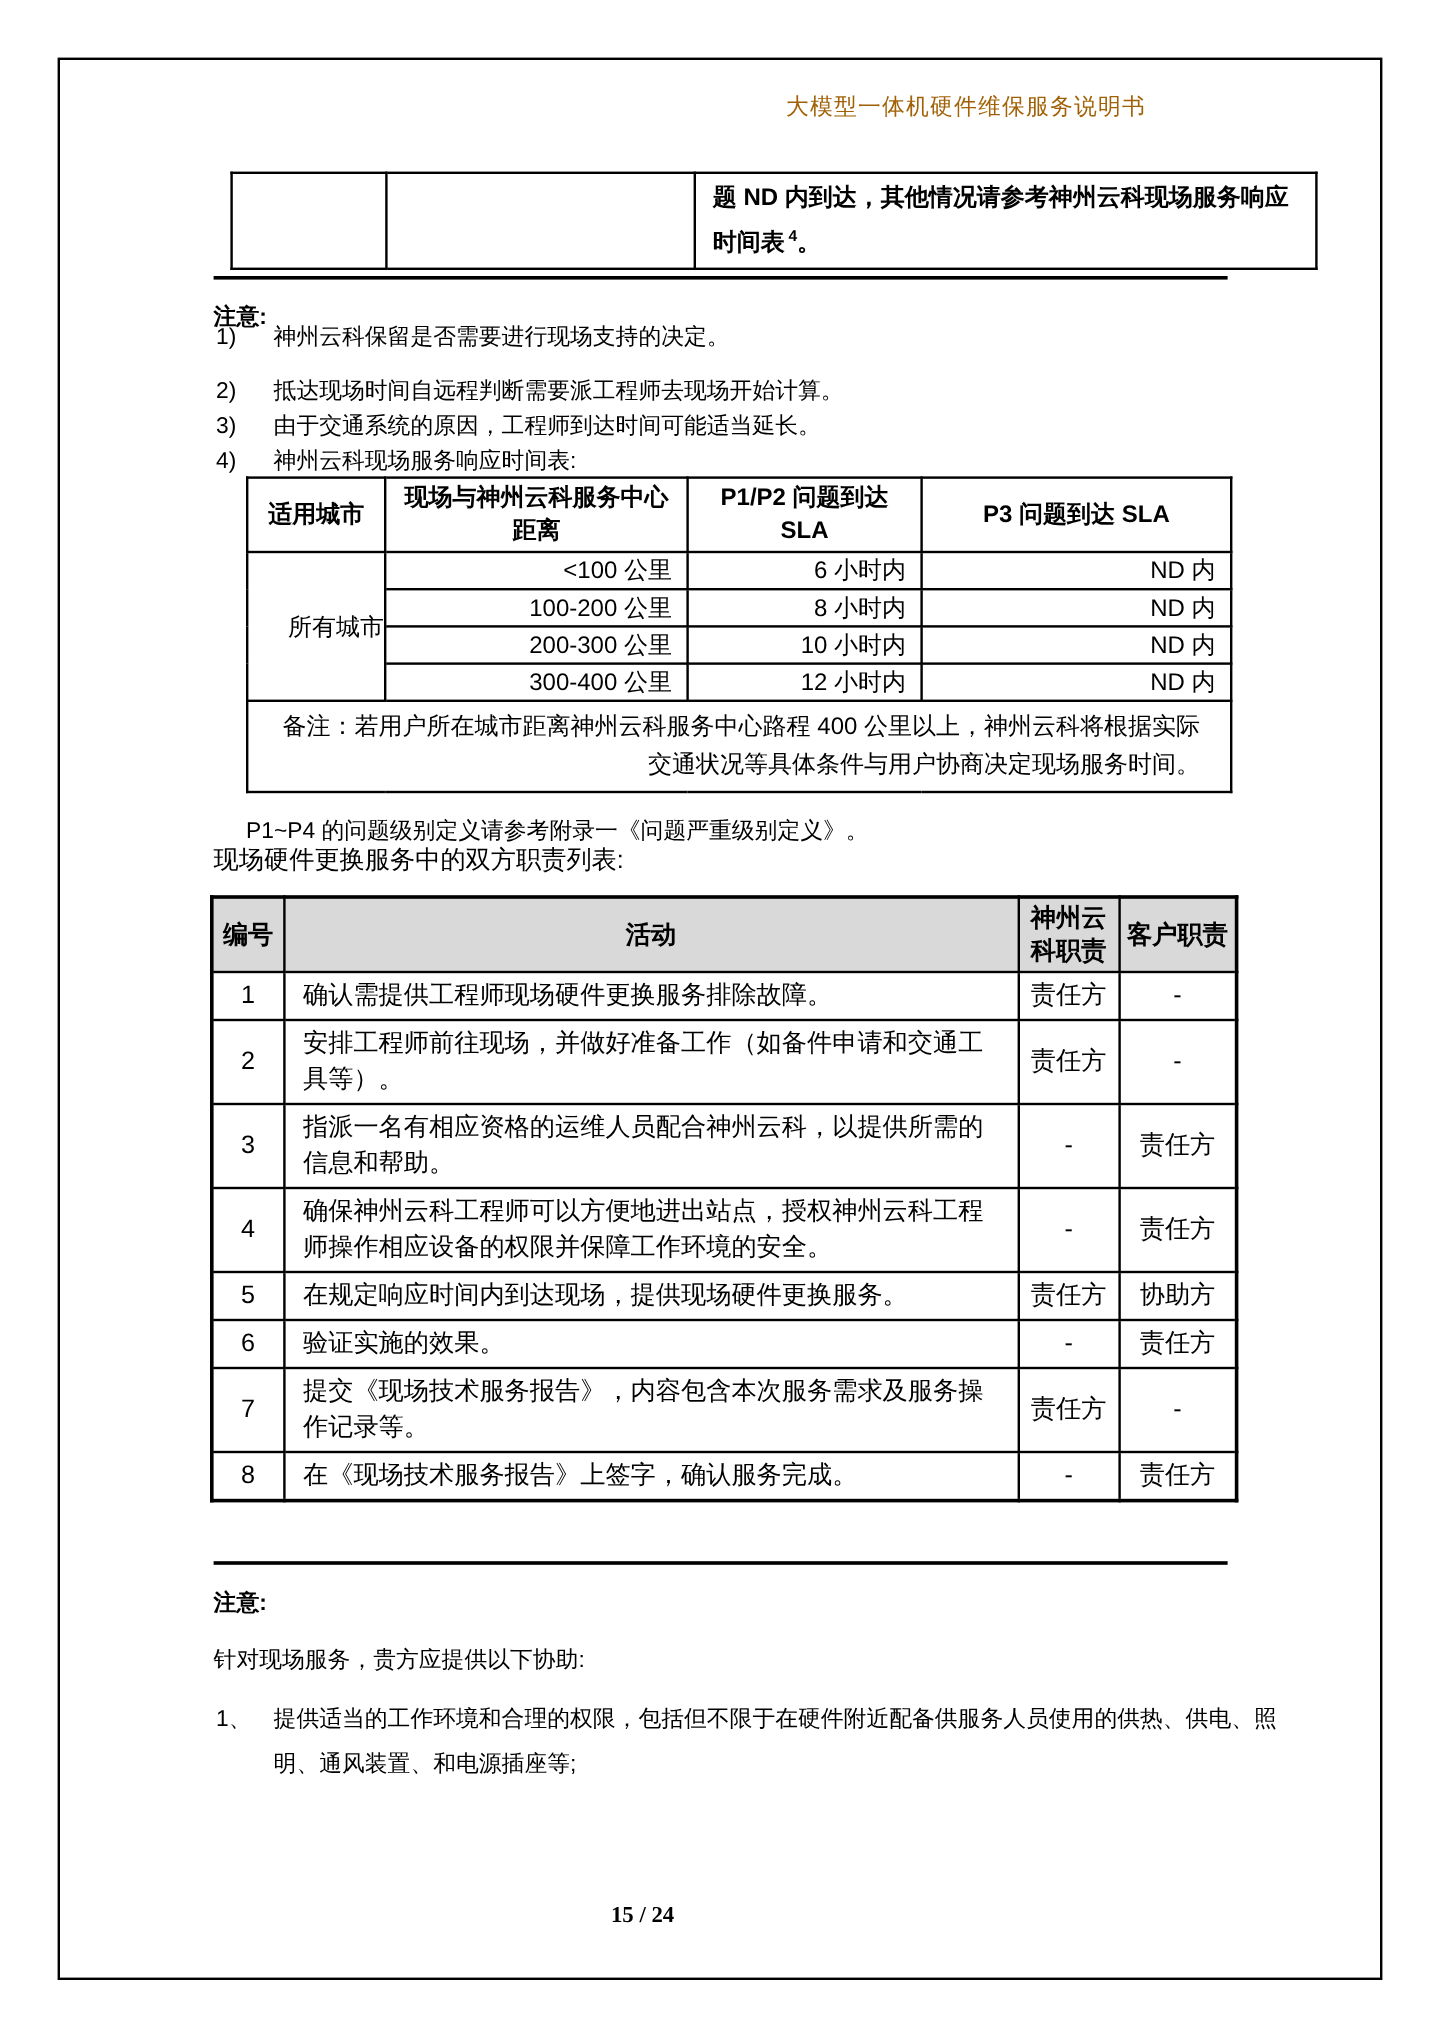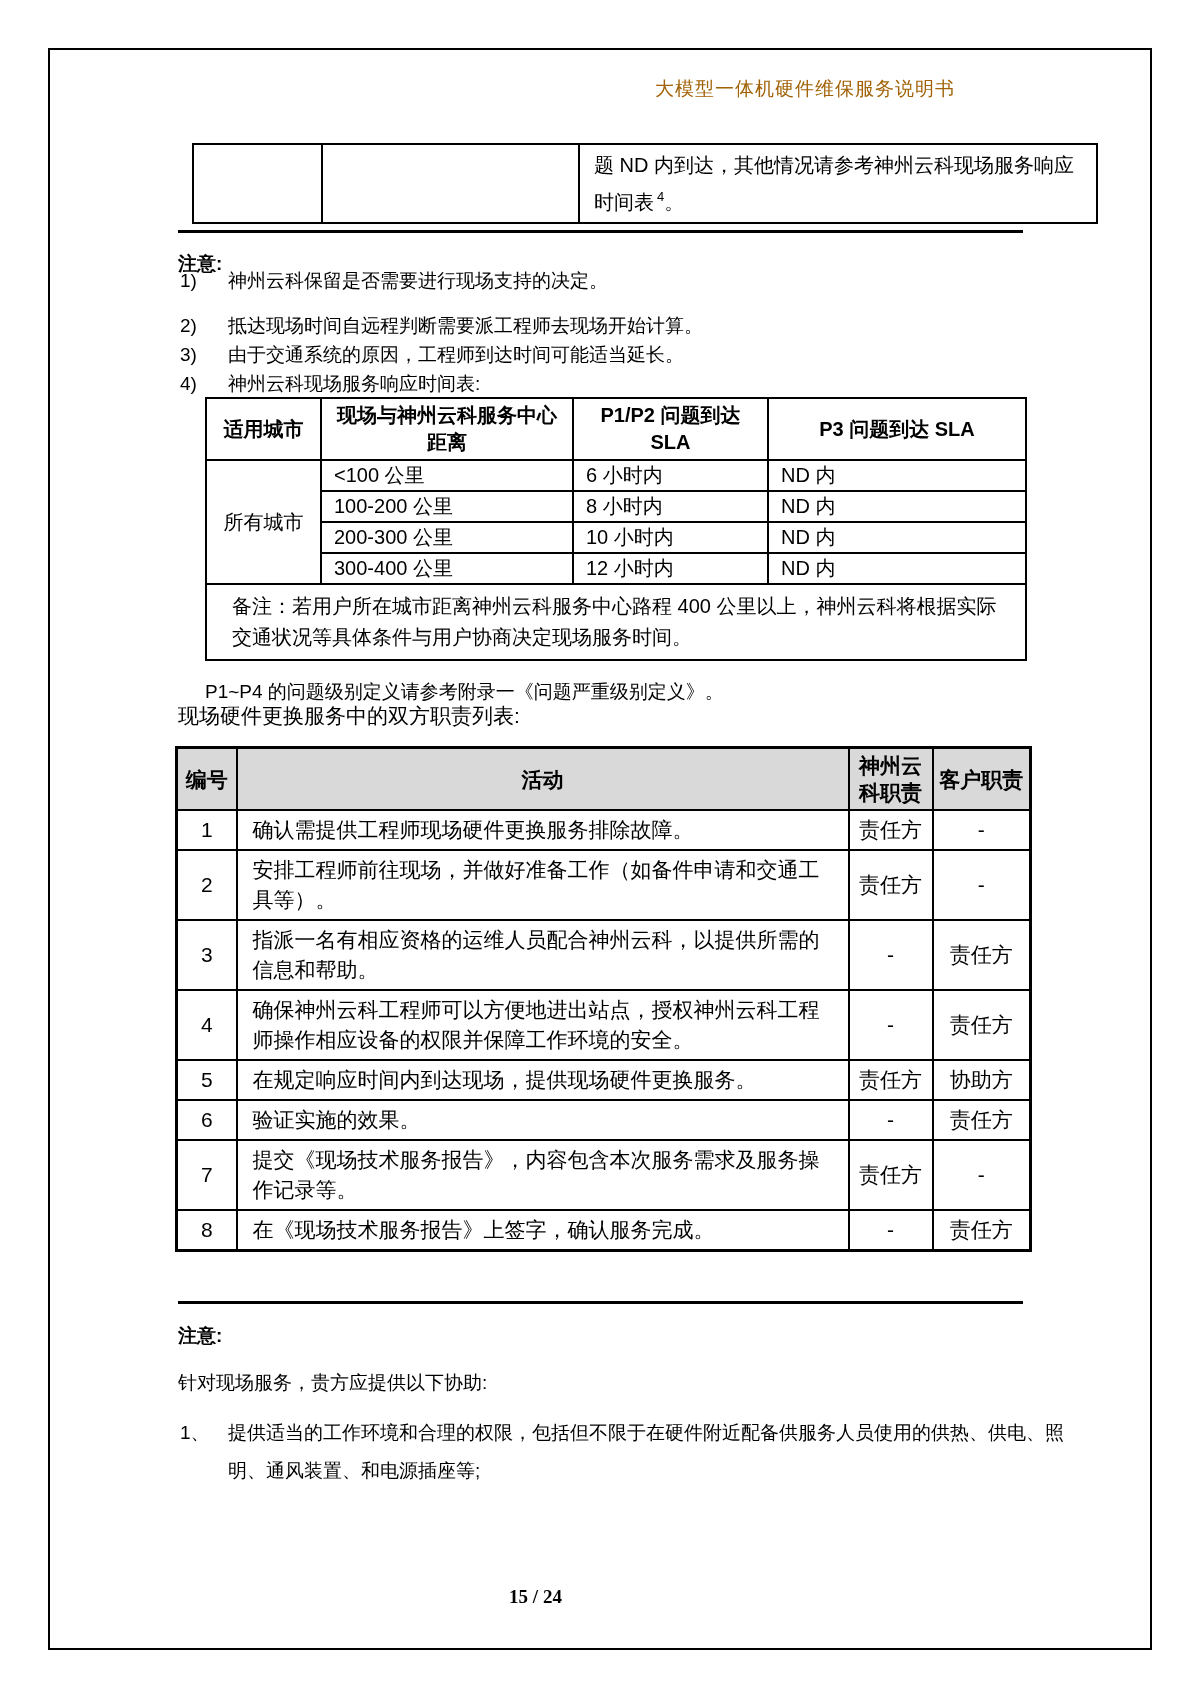--- a/index.html
+++ b/index.html
@@ -17,21 +17,21 @@
     border:2px solid #000;
   }
   .doc-title{
     position:absolute;top:76px;right:245px;
     font-family:"Liberation Serif", serif;
     font-size:19px;letter-spacing:1px;color:#a16207;
   }
   
   .carry-table{
     position:absolute;left:192px;top:143px;
-    border-collapse:collapse;table-layout:fixed;
+    border-collapse:collapse;table-layout:fixed;font-weight:bold;
   }
   .carry-table td{border:2px solid #000;vertical-align:middle;}
   .carry-table .c3{
     font-size:20px;line-height:32px;padding:4px 14px;
   }
   .carry-table sup{font-size:13px;margin-left:3px;}
   .hrule{position:absolute;left:178px;width:845px;height:3px;background:#000;}
   .rule1{top:230px;}
   .rule2{top:1301px;}
   .note-label{position:absolute;left:178px;font-size:19px;font-weight:bold;}
@@ -41,22 +41,22 @@
   .list-item .num{display:inline-block;width:48px;}
   .li1{top:268px;} .li2{top:313px;} .li3{top:342px;} .li4{top:371px;}
   
   .sla-table{
     position:absolute;left:205px;top:397px;
     border-collapse:collapse;table-layout:fixed;
     font-size:20px;
   }
   .sla-table th,.sla-table td{border:2px solid #000;vertical-align:middle;}
   .sla-table th{font-weight:bold;text-align:center;line-height:27px;padding:2px 10px;height:56px;}
-  .sla-table td{height:29px;padding:0 12px;text-align:left;}
-  .sla-table td.city{text-align:center;padding:0;}
+  .sla-table td{height:29px;padding:0 12px;text-align:right;}
+  .sla-table td.city{padding:0;}
   .sla-table td.remark{line-height:31px;padding:6px 25px;height:auto;}
   .p-note{position:absolute;left:205px;top:679px;font-size:19px;}
   .section-heading{position:absolute;left:178px;top:702px;font-size:21px;}
   
   .duty-table{
     position:absolute;left:175px;top:746px;
     border-collapse:collapse;table-layout:fixed;
     font-size:21px;border:3px solid #000;
   }
   .duty-table th,.duty-table td{border:2px solid #000;vertical-align:middle;}

